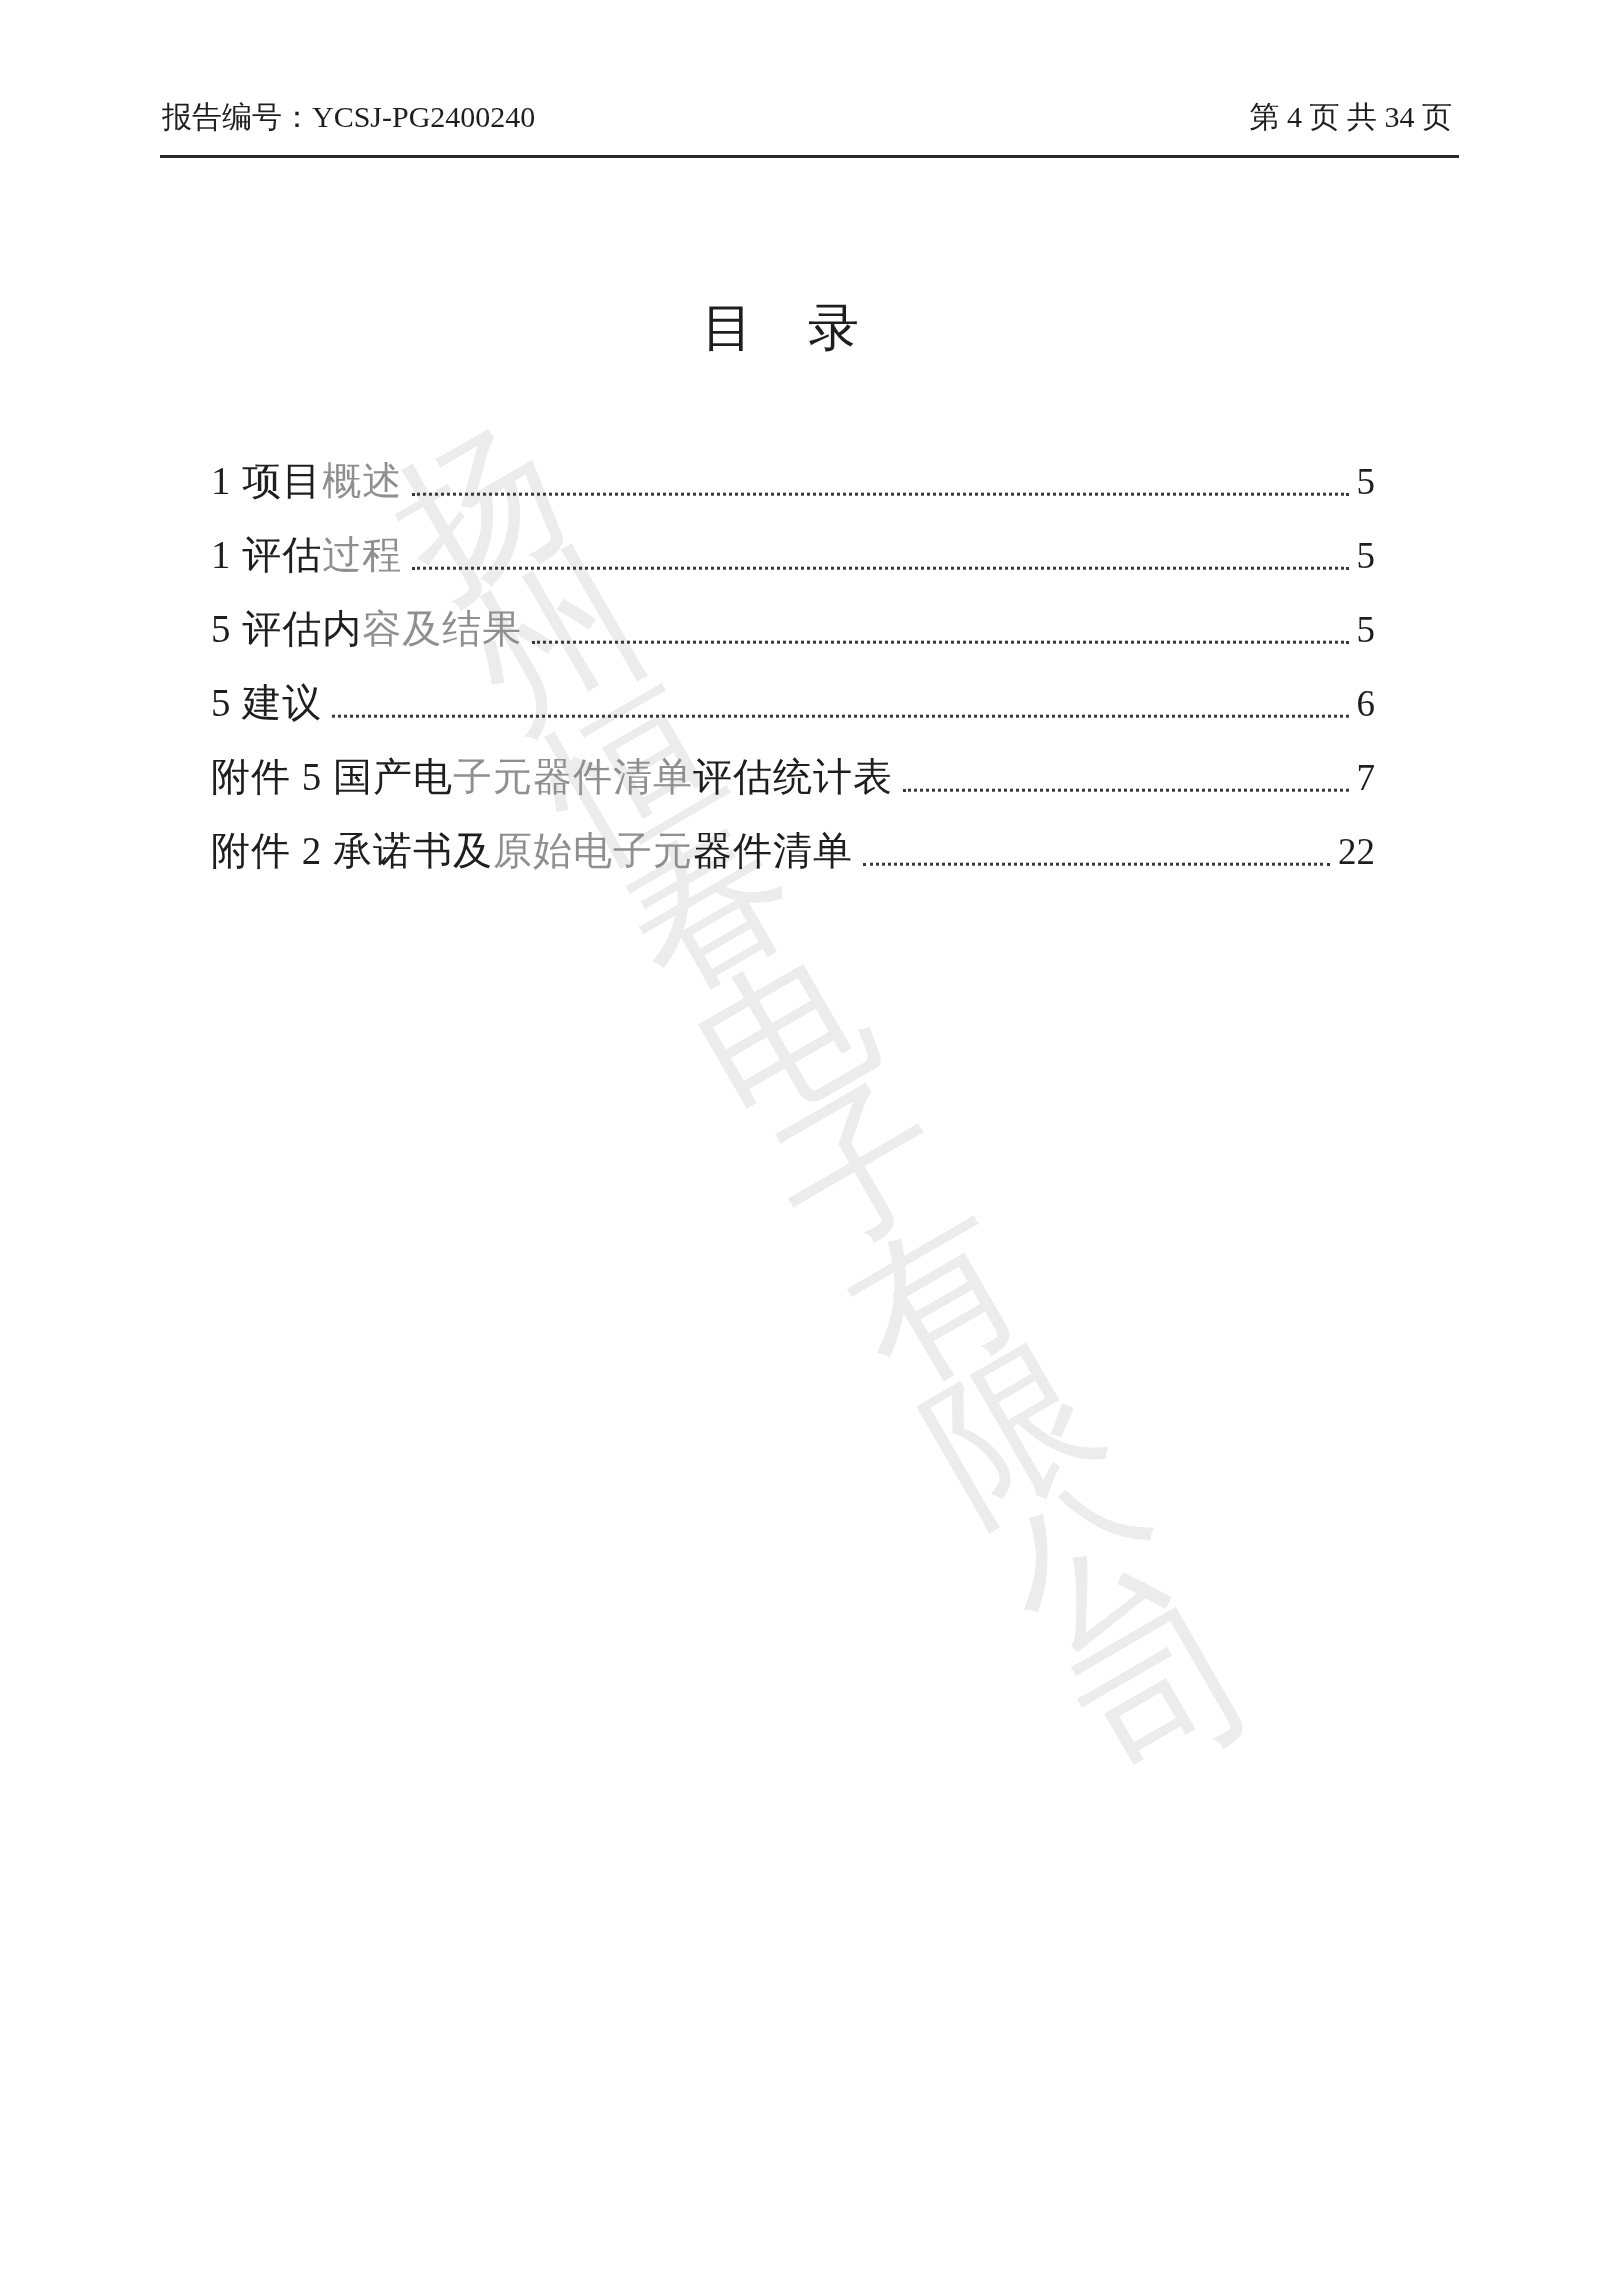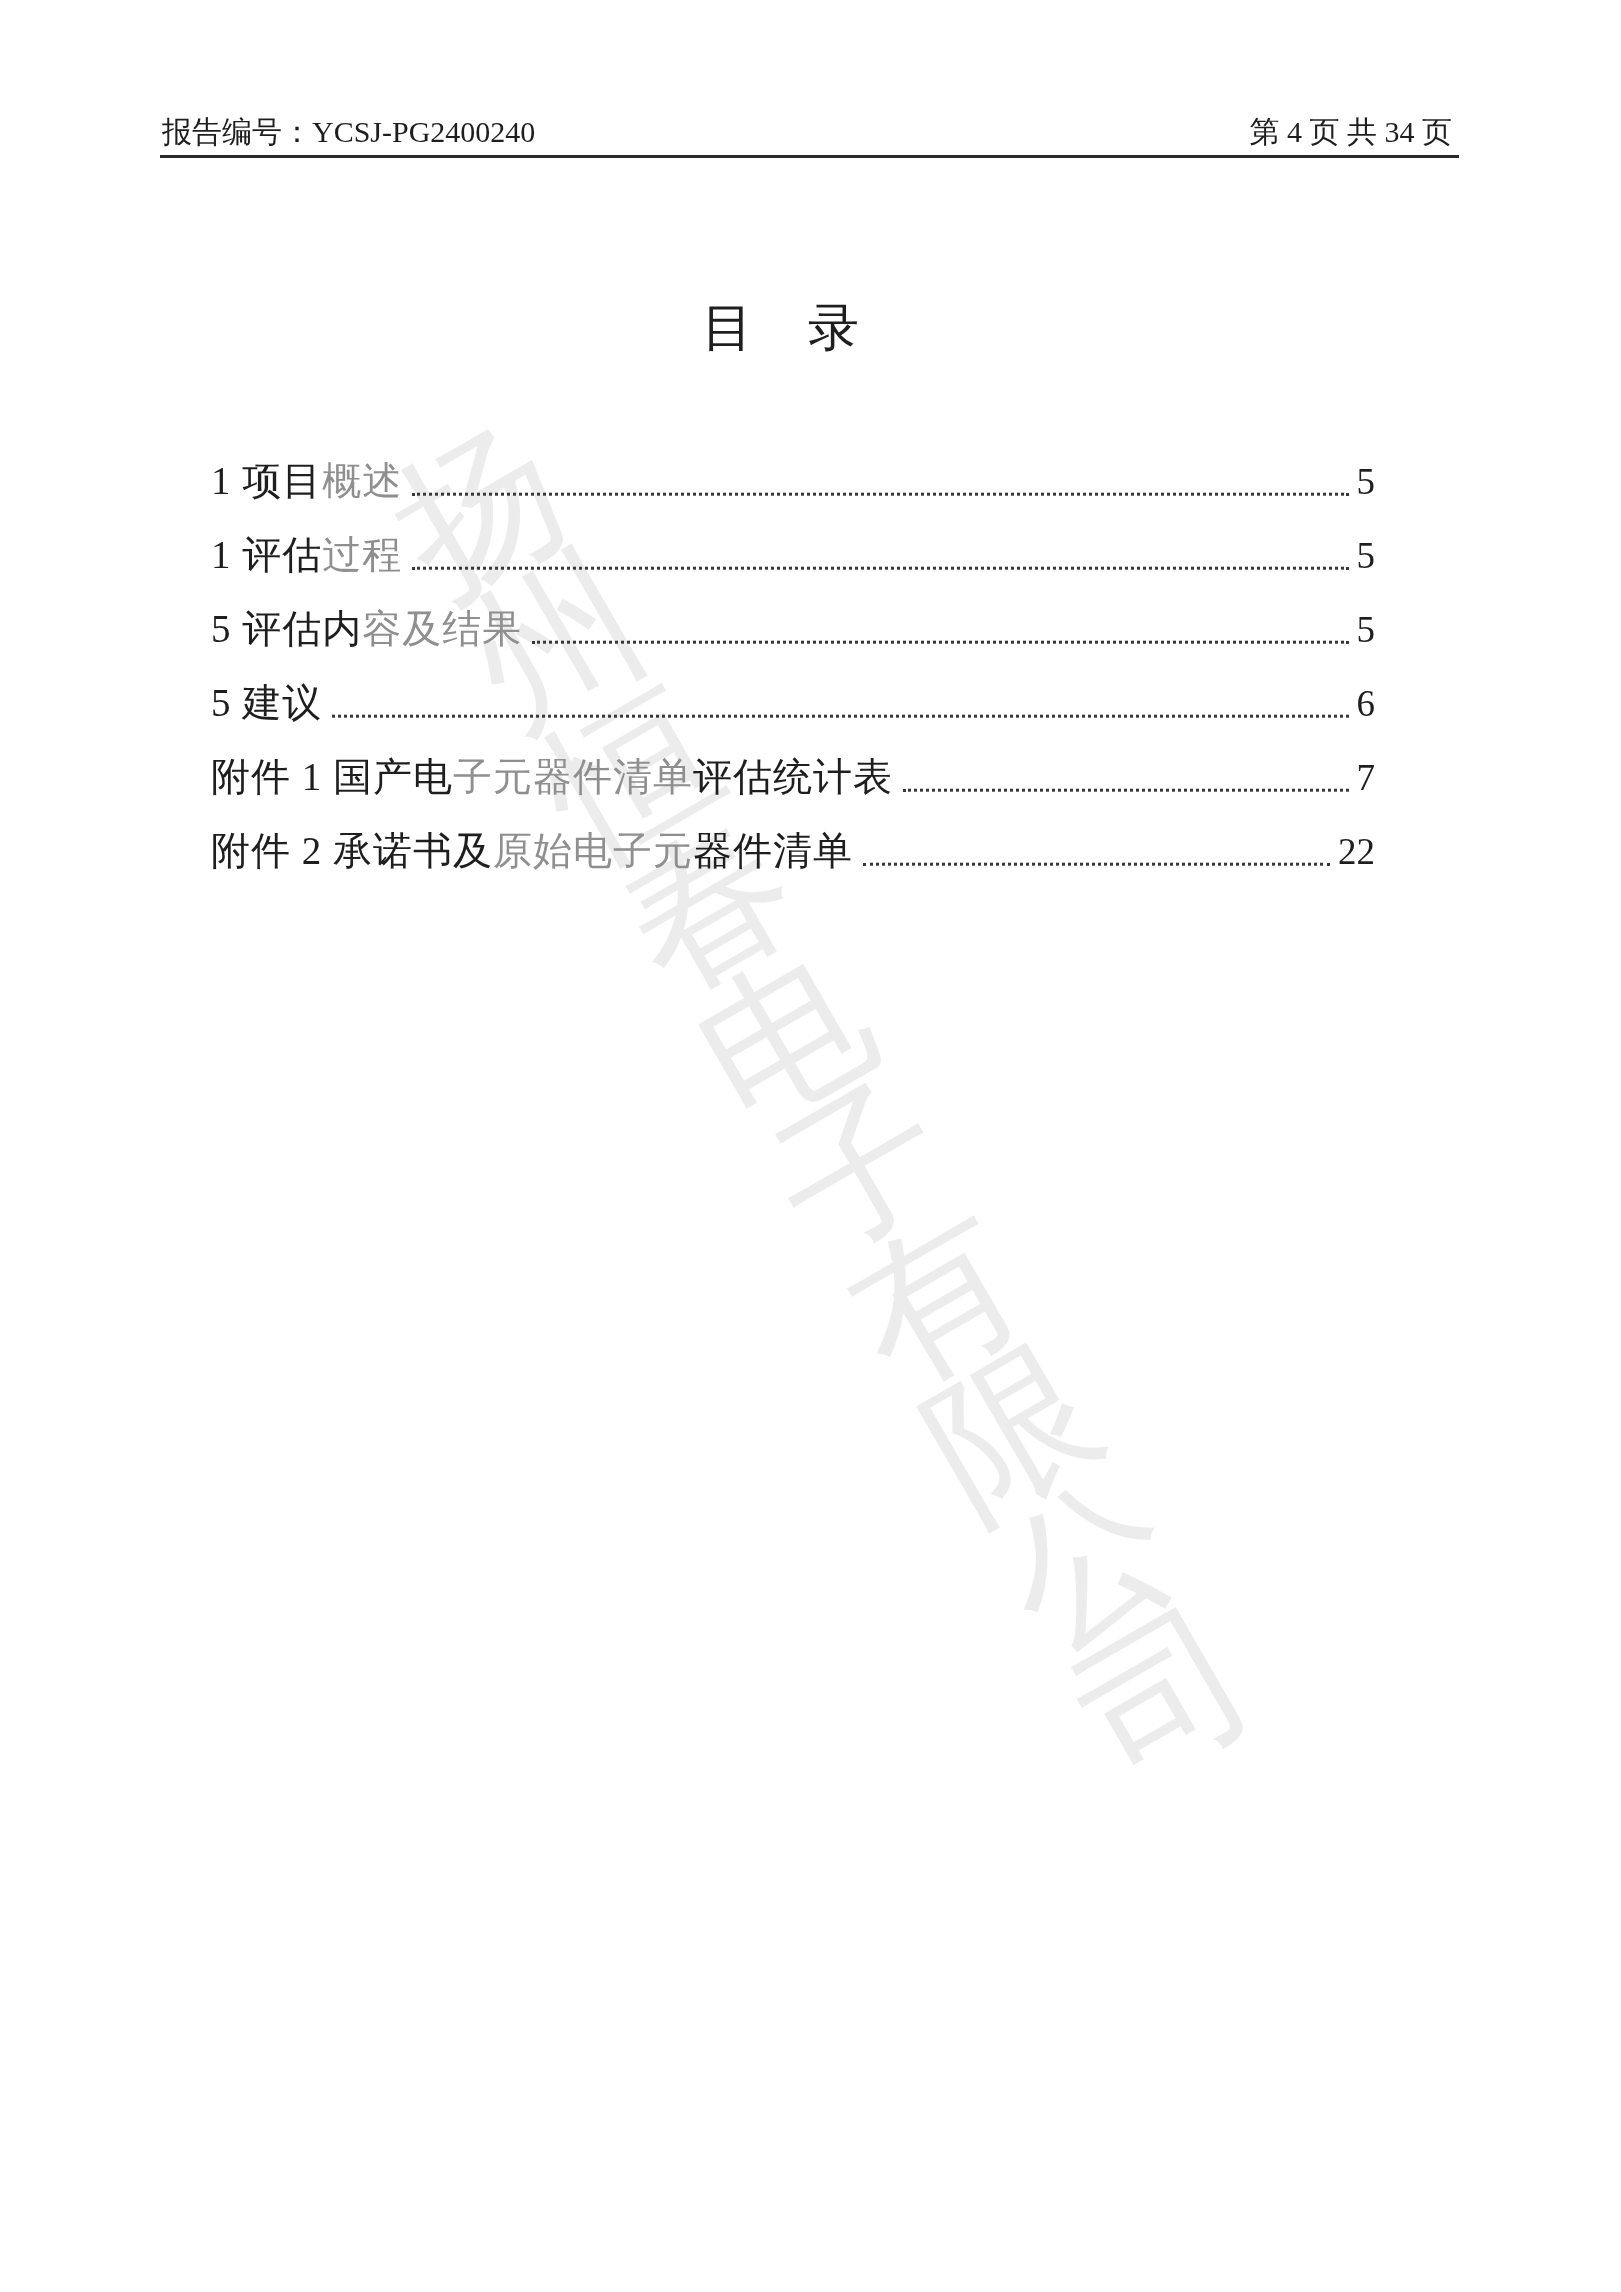--- a/index.html
+++ b/index.html
@@ -26,21 +26,21 @@
     transform-origin:80px 75px;
     white-space:nowrap;
     z-index:0;
     user-select:none;
   }
   .watermark span{display:block;}
 
   
   .header{
     position:absolute;
-    left:162px;right:169px;top:112px;
+    left:162px;right:169px;top:97px;
     display:flex;justify-content:space-between;align-items:baseline;
     font-size:30px;line-height:39px;
     z-index:2;
   }
   .header-rule{
     position:absolute;
     left:160px;top:155px;width:1299px;height:3.4px;
     background:var(--rule,#2a2a2a);
     z-index:2;
   }
@@ -125,21 +125,21 @@
         <span class="toc-label"><span class="seg-dark">5 评估内</span><span class="seg-faded">容及结果</span></span>
         <span class="toc-leader"></span>
         <span class="toc-page">5</span>
       </div>
       <div class="toc-row">
         <span class="toc-label"><span class="seg-dark">5 建议</span></span>
         <span class="toc-leader"></span>
         <span class="toc-page">6</span>
       </div>
       <div class="toc-row">
-        <span class="toc-label"><span class="seg-dark">附件 1 国产电</span><span class="seg-faded">子元器件清单</span><span class="seg-dark">评估统计表</span></span>
+        <span class="toc-label"><span class="seg-dark">附件 5 国产电</span><span class="seg-faded">子元器件清单</span><span class="seg-dark">评估统计表</span></span>
         <span class="toc-leader"></span>
         <span class="toc-page">7</span>
       </div>
       <div class="toc-row">
         <span class="toc-label"><span class="seg-dark">附件 2 承诺书及</span><span class="seg-faded">原始电子元</span><span class="seg-dark">器件清单</span></span>
         <span class="toc-leader"></span>
         <span class="toc-page">22</span>
       </div>
     </div>
 

